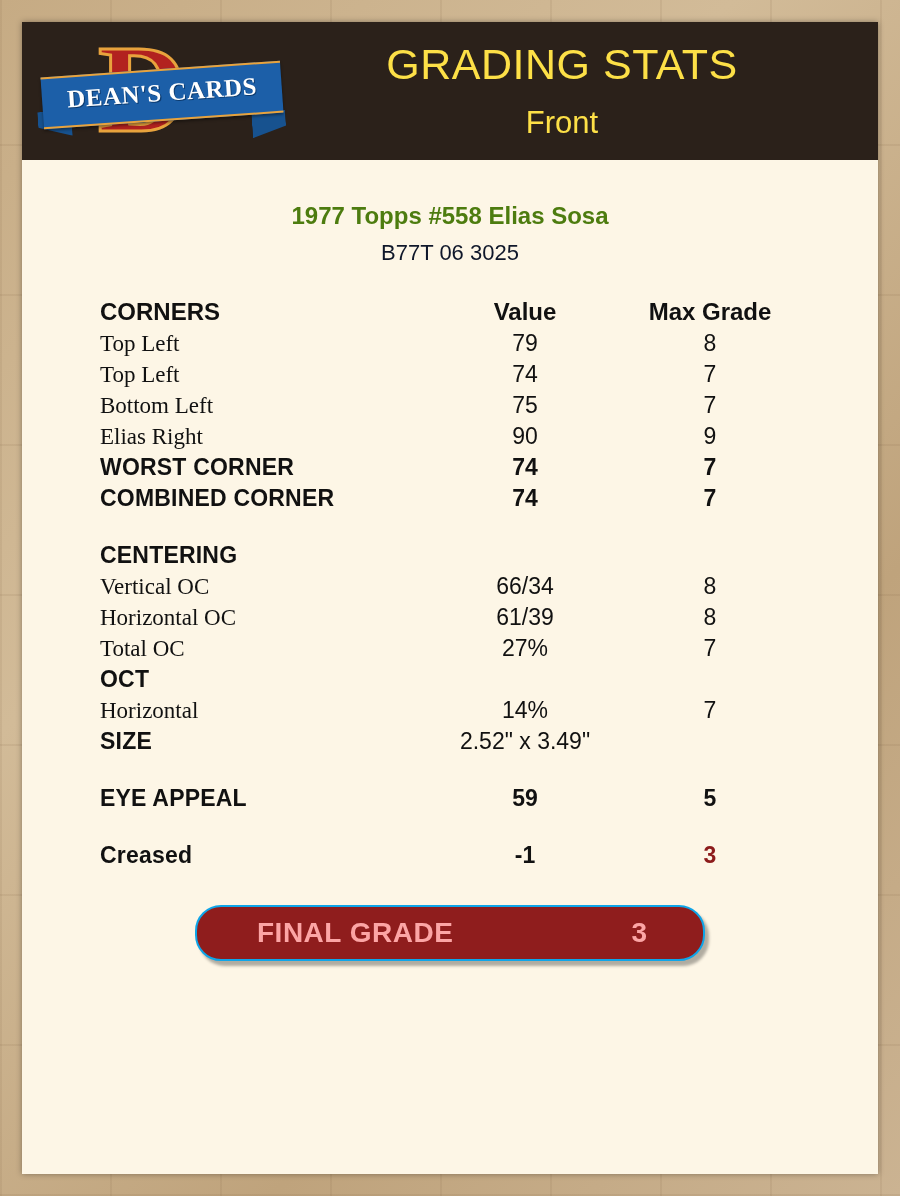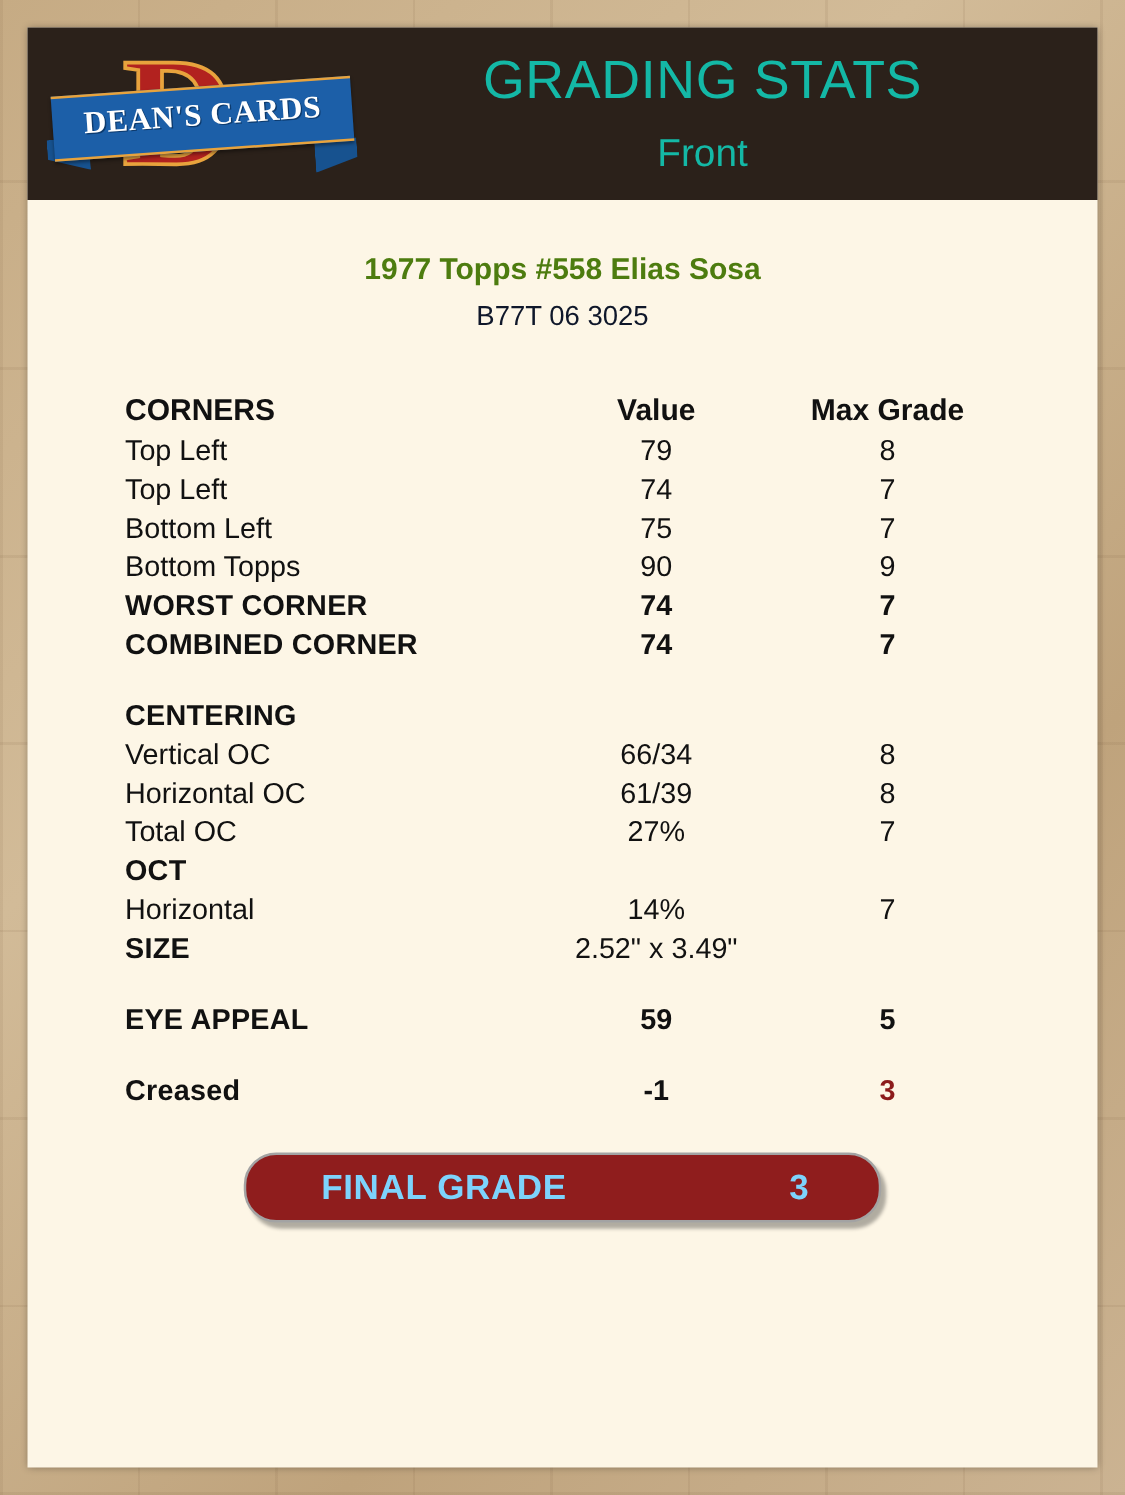--- a/index.html
+++ b/index.html
@@ -91,21 +91,21 @@
     height: 26px;
     background: #17528f;
     transform: rotate(-4deg);
   }
   #logo .tail-left { left: 0px; clip-path: polygon(0 0, 100% 0, 100% 100%, 0 60%); }
   #logo .tail-right { right: 0px; clip-path: polygon(0 0, 100% 0, 100% 60%, 0 100%); }
 
   #header-titles {
     flex: 1 1 auto;
     text-align: center;
-    color: #14b8a6;
+    color: #fde047;
     padding-right: 40px;
   }
   #header-titles .main-title {
     font-size: 43px;
     letter-spacing: 0.5px;
     line-height: 50px;
   }
   #header-titles .sub-title {
     font-size: 31px;
     line-height: 40px;
@@ -124,56 +124,56 @@
   }
   .card-sub {
     text-align: center;
     font-size: 22px;
     color: #0f172a;
     margin-top: 10px;
   }
 
   table.stats {
     width: 700px;
-    margin: 47px auto 0 auto;
+    margin: 30px auto 0 auto;
     border-collapse: collapse;
     color: #111111;
   }
   table.stats td {
     font-size: 23px;
     padding: 2px 0;
     vertical-align: middle;
   }
   td.label { width: 330px; text-align: left; }
   td.value { width: 190px; text-align: center; }
   td.max   { width: 180px; text-align: center; }
 
   tr.section td.label { font-weight: bold; letter-spacing: 0.2px; }
   tr.section td.value, tr.section td.max { font-weight: bold; }
   tr.head td { font-weight: bold; font-size: 24px; }
-  td.indent { padding-left: 50px; }
+  td.indent { padding-left: 50px; font-family: Liberation Serif, serif; }
   .spacer td { height: 22px; padding: 0; }
   .grade-red { color: #8c1b1b; font-weight: bold; }
   td.size-value { text-align: center; font-size: 23px; }
 
   #final-grade-wrap {
     margin: 34px auto 0 auto;
     width: 510px;
     position: relative;
   }
   #final-grade {
     background: #8f1d1d;
     border-radius: 26px;
     height: 52px;
     display: flex;
     align-items: center;
     justify-content: space-between;
     padding: 0 32px;
-    color: #7dd3fc;
-    border: 2px solid #a3a3a3;
+    color: #fca5a5;
+    border: 2px solid #0ea5e9;
     box-shadow: 4px 5px 3px rgba(0,0,0,0.30);
   }
   #final-grade .fg-label {
     font-size: 28px;
     font-weight: bold;
     letter-spacing: 0.5px;
     margin-left: 28px;
   }
   #final-grade .fg-value {
     font-size: 28px;
@@ -224,21 +224,21 @@
           <td class="label indent">Top Left</td>
           <td class="value">74</td>
           <td class="max">7</td>
         </tr>
         <tr>
           <td class="label indent">Bottom Left</td>
           <td class="value">75</td>
           <td class="max">7</td>
         </tr>
         <tr>
-          <td class="label indent">Bottom Topps</td>
+          <td class="label indent">Elias Right</td>
           <td class="value">90</td>
           <td class="max">9</td>
         </tr>
 
         <tr class="section">
           <td class="label">WORST CORNER</td>
           <td class="value">74</td>
           <td class="max">7</td>
         </tr>
         <tr class="section">

